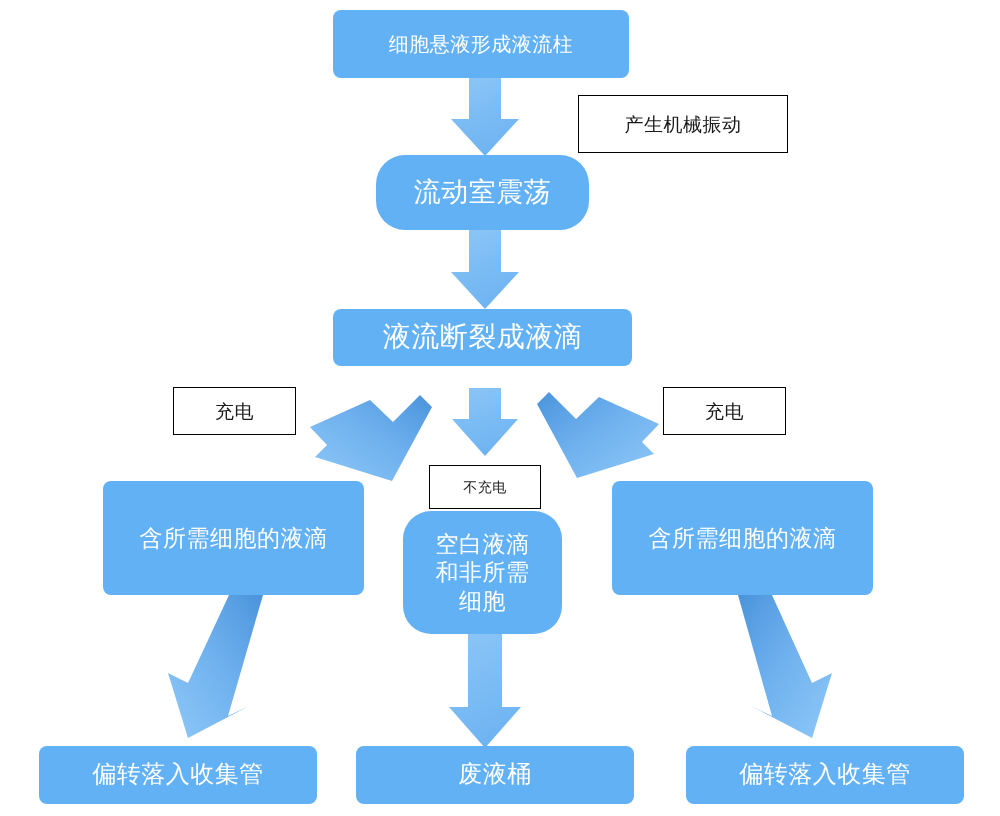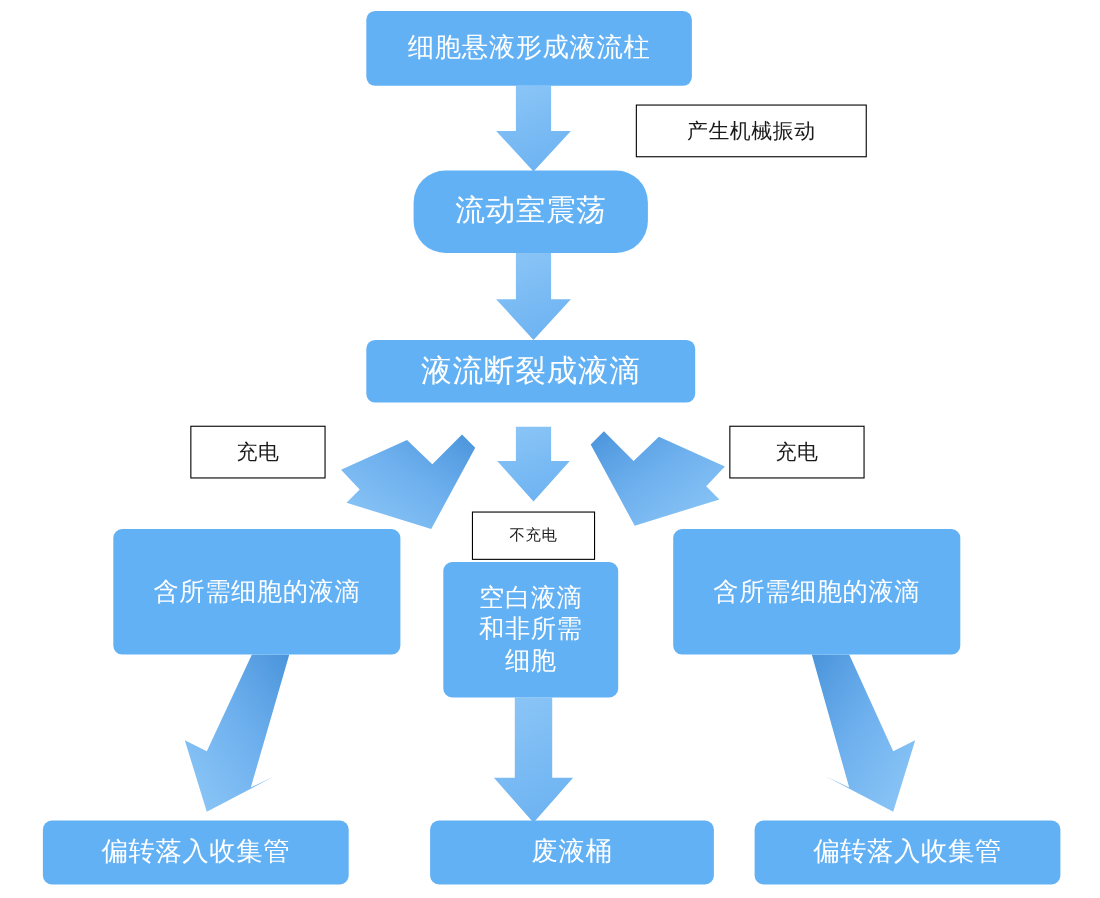--- a/index.html
+++ b/index.html
@@ -105,41 +105,41 @@
 
     <g>
       <polygon fill="url(#gradV)" points="468,634 502,634 502,707 521,707 485,748 449,707 468,707"></polygon>
     </g>
 
     <g>
       <polygon fill="url(#gradDR)" points="738,595 772,595 812,683 832,673 812,738 751,706 772,716"></polygon>
     </g>
   </svg>
 
-  <div class="node" style="left:333px; top:10px; width:296px; height:68px; font-size:24px;">细胞悬液形成液流柱</div>
+  <div class="node" style="left:333px; top:10px; width:296px; height:68px; font-size:20px;">细胞悬液形成液流柱</div>
 
-  <div class="label-box" style="left:578px; top:95px; width:210px; height:48px; font-size:19px;">产生机械振动</div>
+  <div class="label-box" style="left:578px; top:95px; width:210px; height:58px; font-size:19px;">产生机械振动</div>
 
   <div class="node" style="left:376px; top:155px; width:213px; height:75px; font-size:27px;border-radius:29px;">流动室震荡</div>
 
   <div class="node" style="left:333px; top:309px; width:299px; height:57px; font-size:28px;">液流断裂成液滴</div>
 
   <div class="label-box" style="left:173px; top:387px; width:123px; height:48px; font-size:19px;">充电</div>
 
   <div class="label-box" style="left:663px; top:387px; width:123px; height:48px; font-size:19px;">充电</div>
 
   <div class="label-box" style="left:429px; top:465px; width:112px; height:44px; font-size:14px;">不充电</div>
 
   <div class="node" style="left:103px; top:481px; width:261px; height:114px; font-size:23px;">含所需细胞的液滴</div>
 
-  <div class="node" style="left:403px; top:511px; width:159px; height:123px; font-size:23px;">空白液滴
+  <div class="node" style="left:403px; top:511px; width:159px; height:123px; font-size:23px;border-radius:28px;">空白液滴
 和非所需
 细胞</div>
 
   <div class="node" style="left:612px; top:481px; width:261px; height:114px; font-size:23px;">含所需细胞的液滴</div>
 
   <div class="node" style="left:39px; top:746px; width:278px; height:58px; font-size:24px;">偏转落入收集管</div>
 
-  <div class="node" style="left:356px; top:746px; width:258px; height:58px; font-size:24px;margin-left:35px;">废液桶</div>
+  <div class="node" style="left:356px; top:746px; width:278px; height:58px; font-size:24px;">废液桶</div>
 
   <div class="node" style="left:686px; top:746px; width:278px; height:58px; font-size:24px;">偏转落入收集管</div>
 
 </div>
 
 </body></html>

